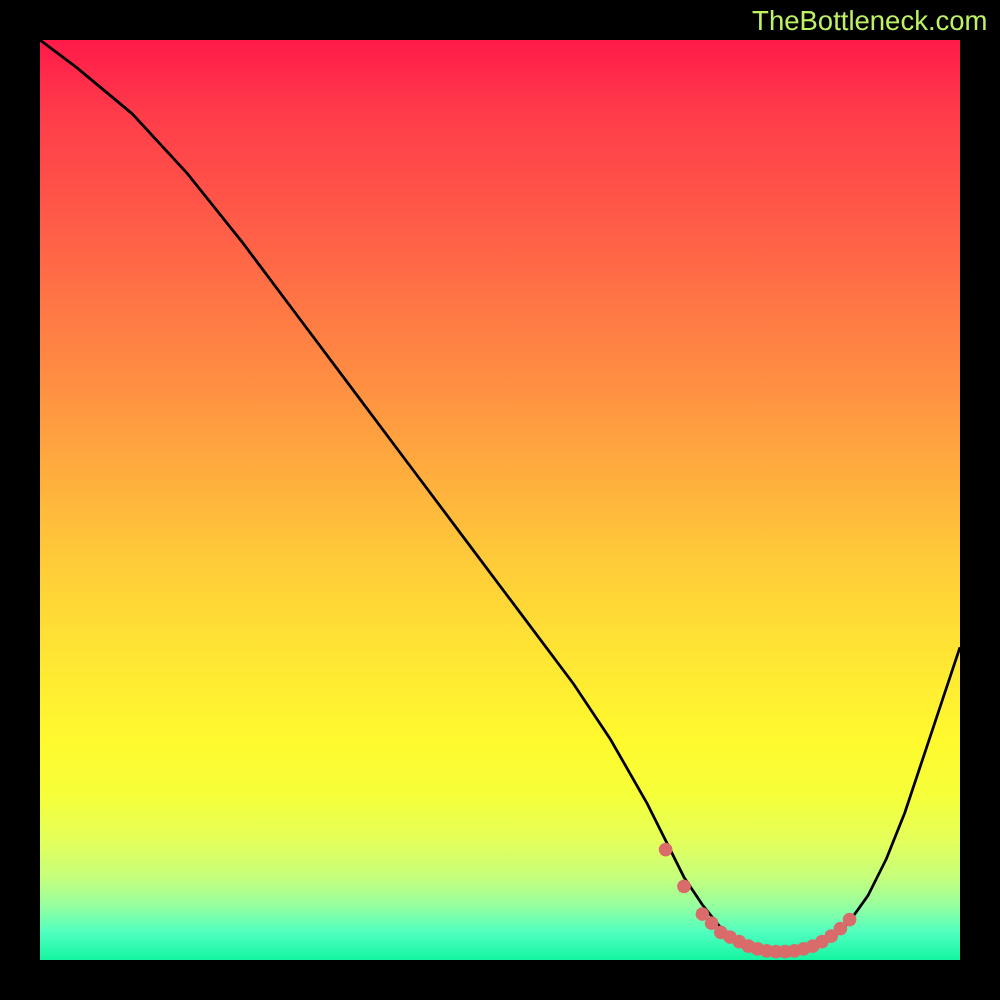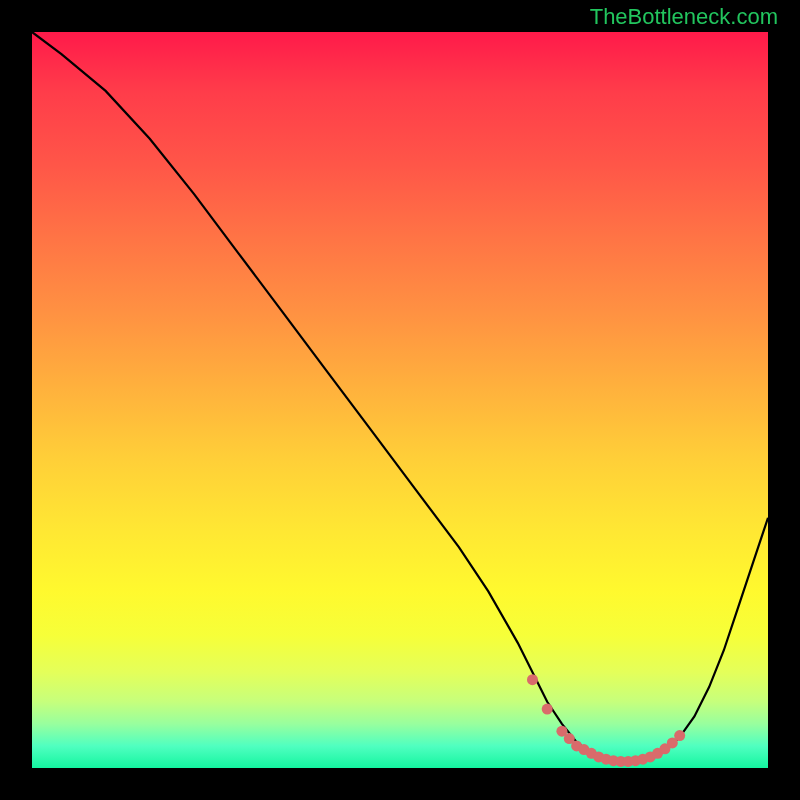--- a/index.html
+++ b/index.html
@@ -6,22 +6,22 @@
   body {
     width: 800px;
     height: 800px;
     background: #000;
     position: relative;
     font-family: Arial, sans-serif;
   }
   .watermark {
     position: absolute;
     top: 4px;
-    right: 22px;
-    color: #22c55e;
+    right: 10px;
+    color: #bef264;
     font-size: 22px;
     font-weight: 500;
     z-index: 10;
   }
   .plot-area {
     position: absolute;
     left: 32px;
     top: 32px;
     width: 736px;
     height: 736px;

